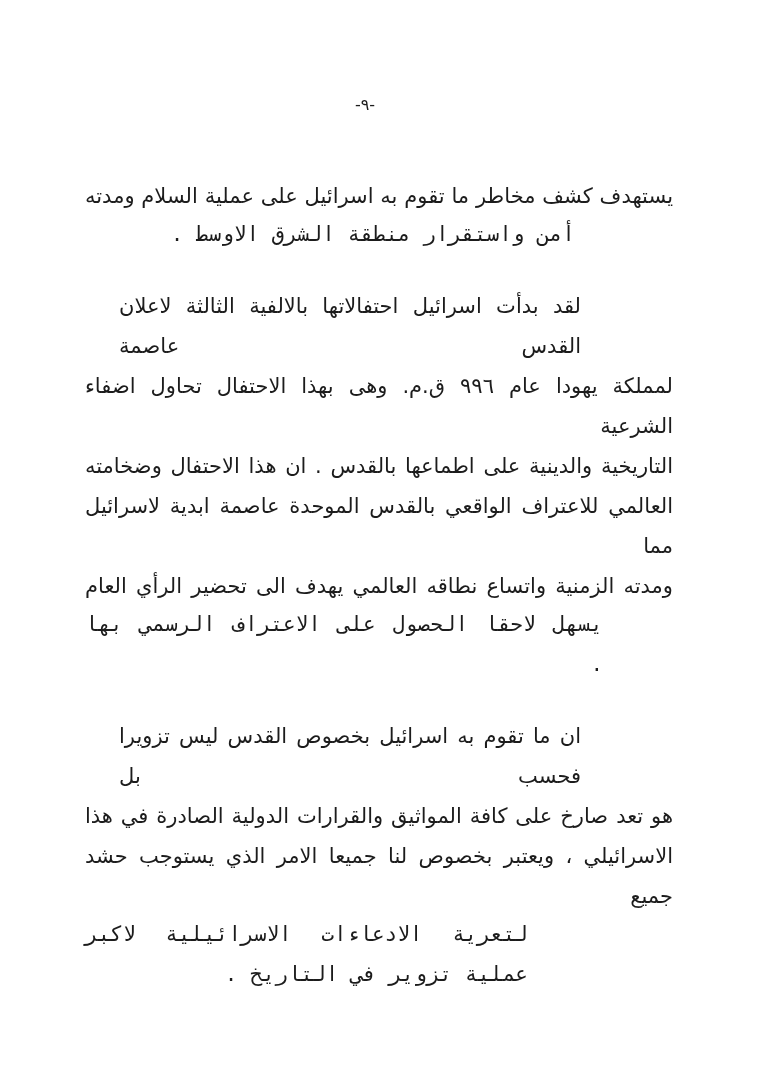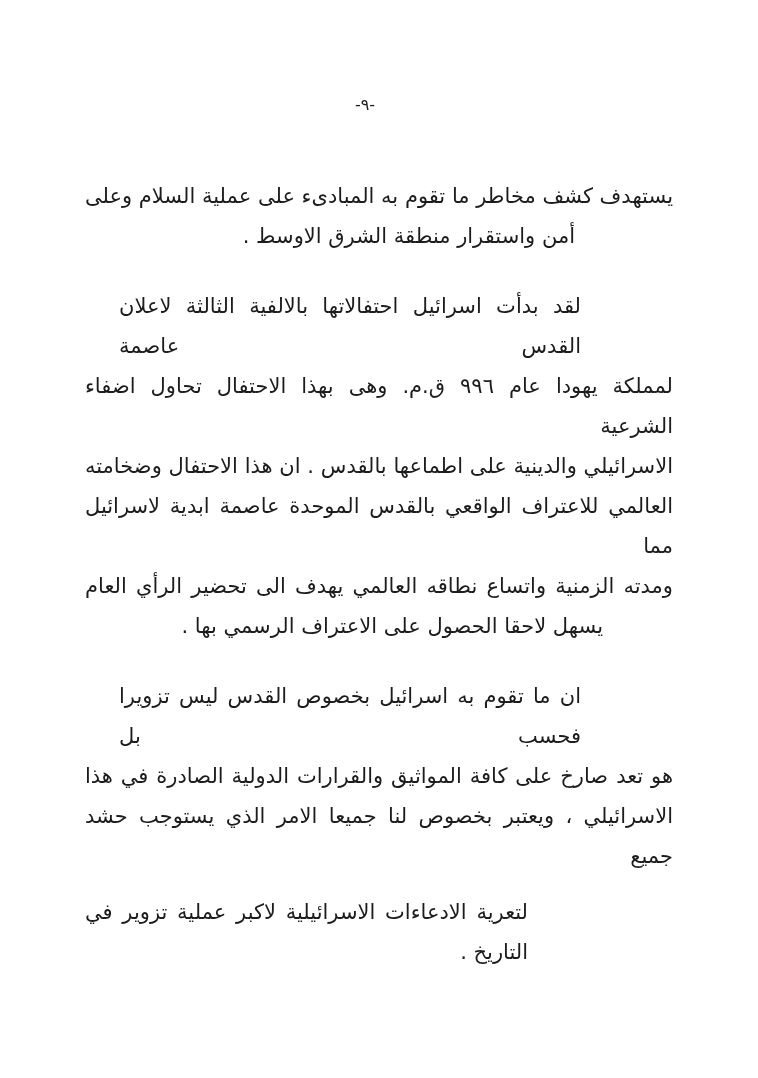--- a/index.html
+++ b/index.html
@@ -39,49 +39,50 @@
     margin: 0 0 30px 0;
   }
   .line {
     text-align: justify;
     text-align-last: justify;
     white-space: normal;
   }
   
   .line.last {
     text-align-last: right;
+    font-family: Liberation Mono, monospace;
   }
   
   .para:nth-child(n+2) .line.first {
     padding-right: 92px;
     margin-left: 34px;
   }
   .para:nth-child(1) .line.last { padding-right: 98px; }
   .para:nth-child(2) .line.last { padding-right: 70px; }
-  .para:nth-child(3) .line.last { padding-right: 145px; margin-top: 16px; }
+  .para:nth-child(3) .line.last { padding-right: 145px; }
   
   .para:nth-child(4) .line.last {
     text-align-last: justify;
     padding-right: 0;
   }
 </style>
 </head>
 <body>
 
 <div class="page">
   <div class="page-number">-٩-</div>
   <div class="content" id="content">
       <div class="para">
-        <div class="line">يستهدف كشف مخاطر ما تقوم به المبادىء على عملية السلام وعلى</div>
+        <div class="line">يستهدف كشف مخاطر ما تقوم به اسرائيل على عملية السلام ومدته</div>
         <div class="line last">أمن واستقرار منطقة الشرق الاوسط .</div>
       </div>
       <div class="para">
         <div class="line first">لقد بدأت اسرائيل احتفالاتها بالالفية الثالثة لاعلان القدس عاصمة</div>
         <div class="line">لمملكة يهودا عام ٩٩٦ ق.م. وهى بهذا الاحتفال تحاول اضفاء الشرعية</div>
-        <div class="line">الاسرائيلي والدينية على اطماعها بالقدس . ان هذا الاحتفال وضخامته</div>
+        <div class="line">التاريخية والدينية على اطماعها بالقدس . ان هذا الاحتفال وضخامته</div>
         <div class="line">العالمي للاعتراف الواقعي بالقدس الموحدة عاصمة ابدية لاسرائيل مما</div>
         <div class="line">ومدته الزمنية واتساع نطاقه العالمي يهدف الى تحضير الرأي العام</div>
         <div class="line last">يسهل لاحقا الحصول على الاعتراف الرسمي بها .</div>
       </div>
       <div class="para">
         <div class="line first">ان ما تقوم به اسرائيل بخصوص القدس ليس تزويرا فحسب بل</div>
         <div class="line">هو تعد صارخ على كافة المواثيق والقرارات الدولية الصادرة في هذا</div>
         <div class="line">الاسرائيلي ، ويعتبر بخصوص لنا جميعا الامر الذي يستوجب حشد جميع</div>
         <div class="line last">لتعرية الادعاءات الاسرائيلية لاكبر عملية تزوير في التاريخ .</div>
       </div>

